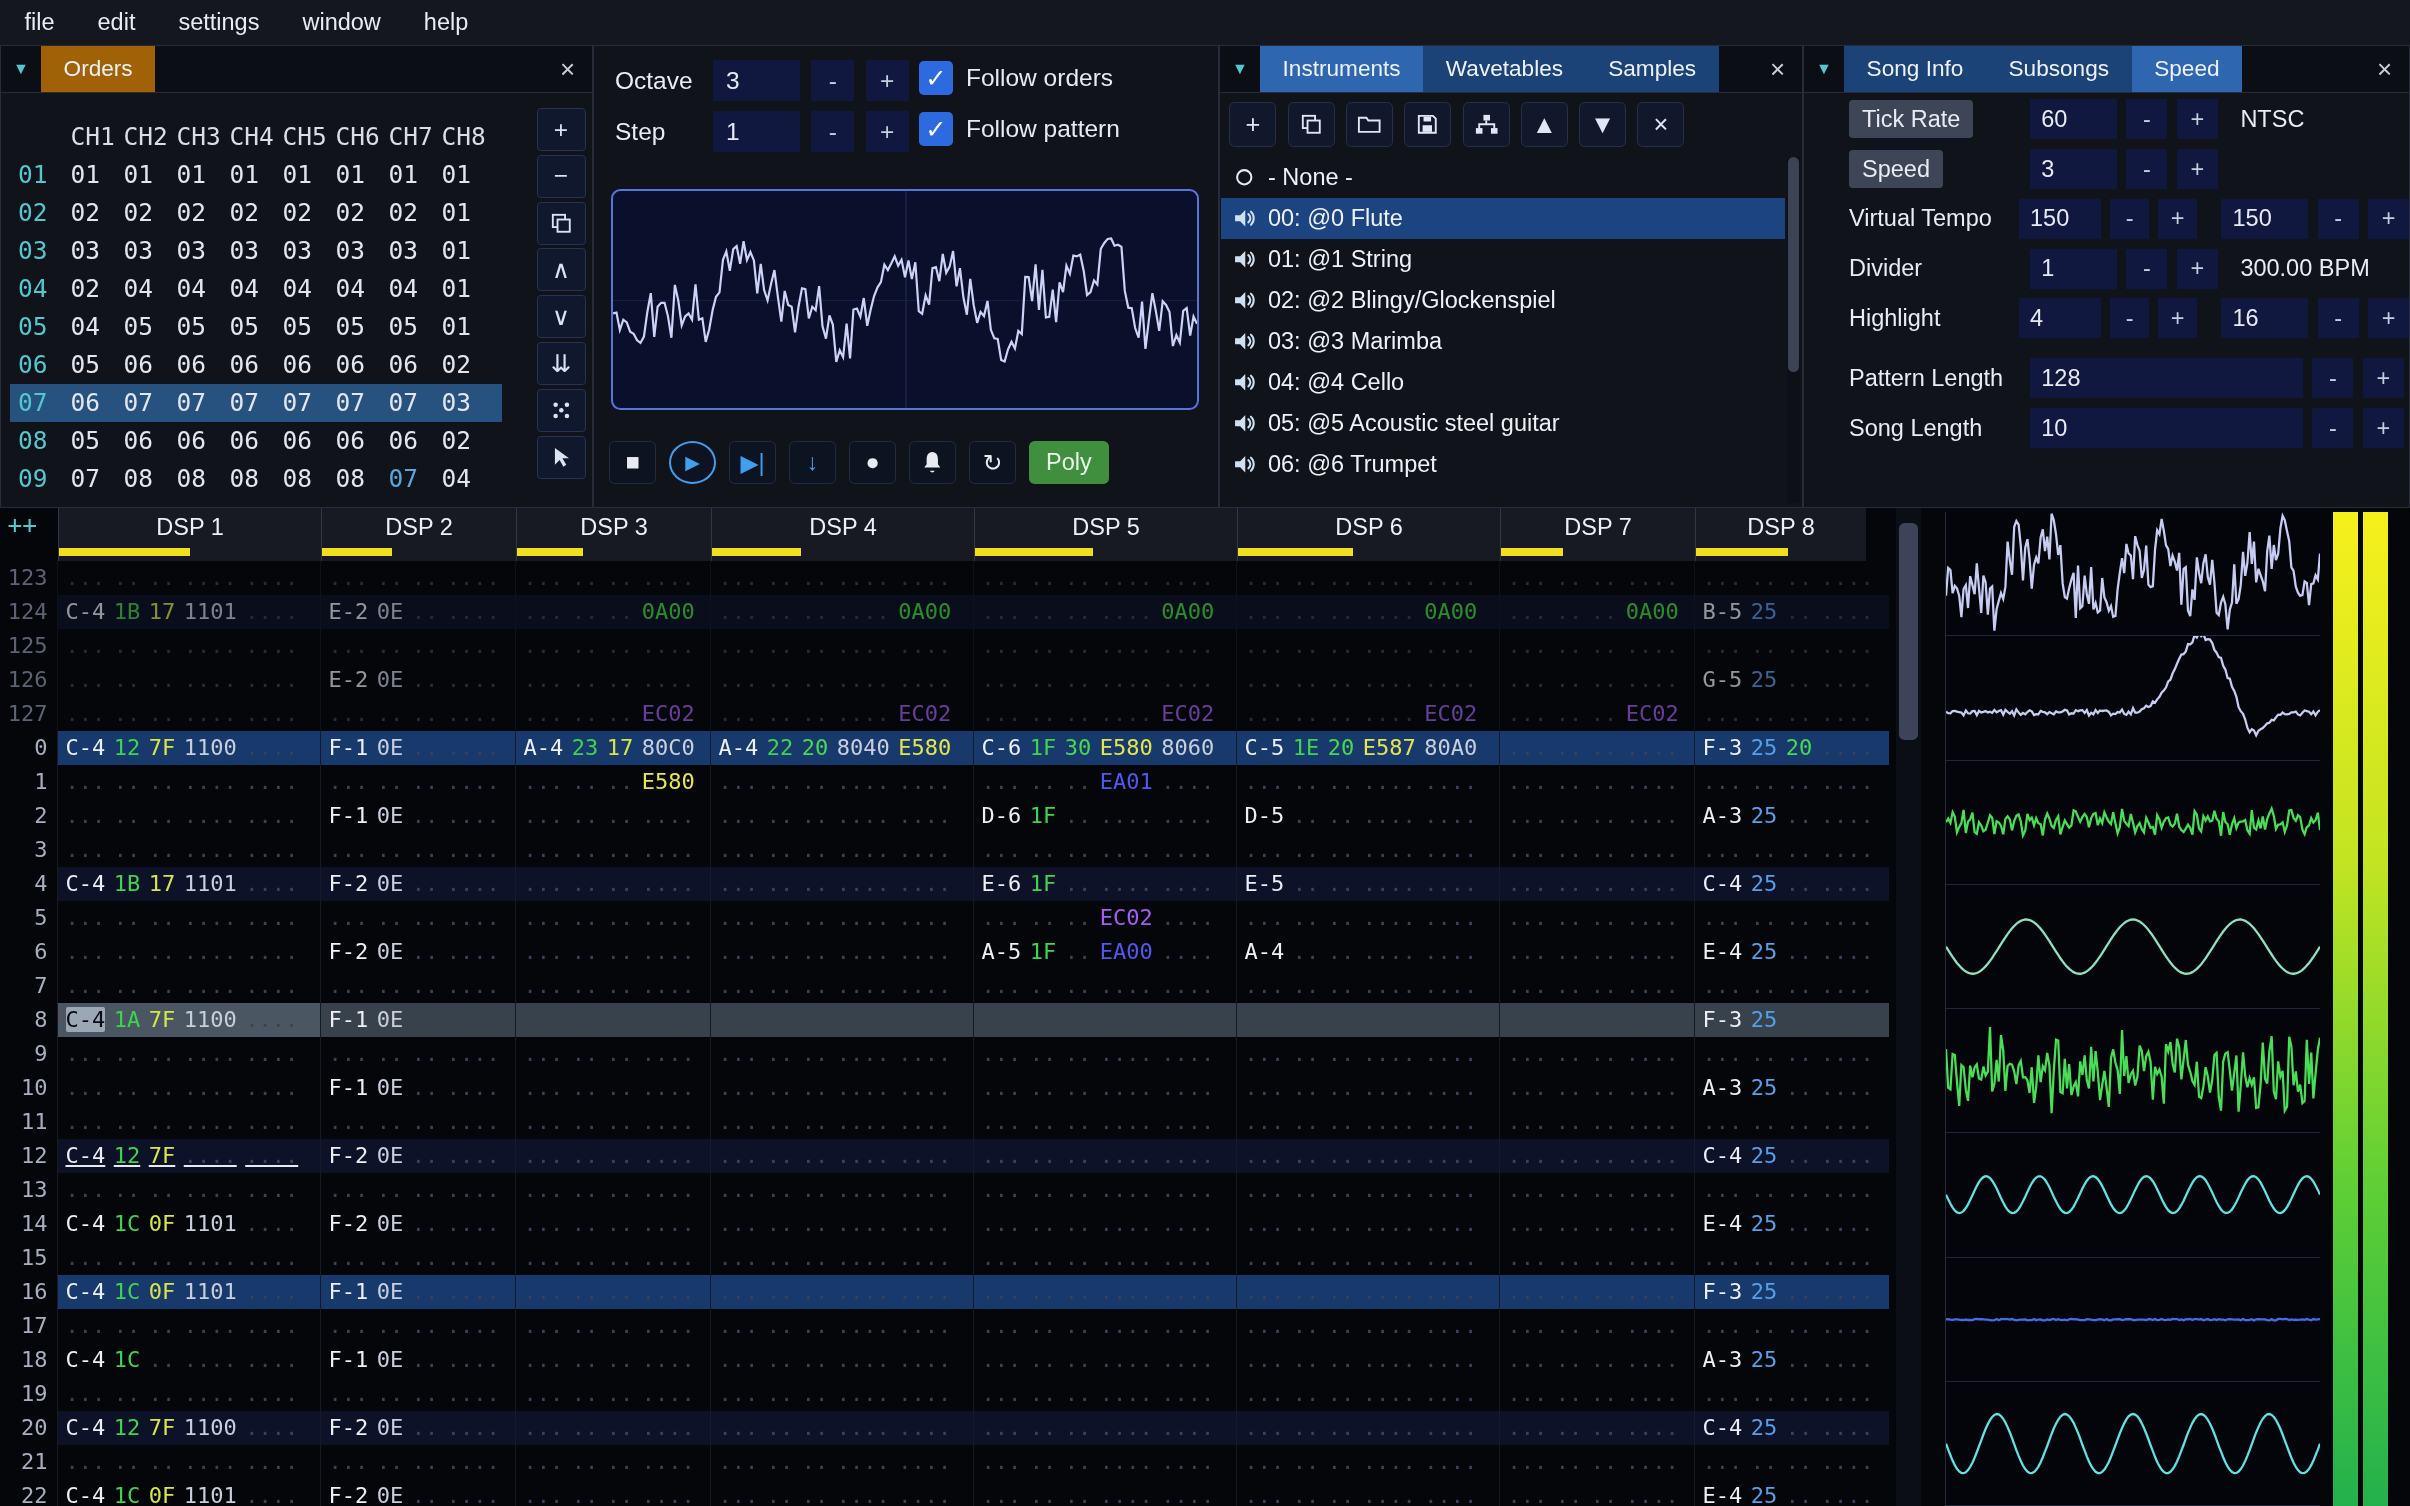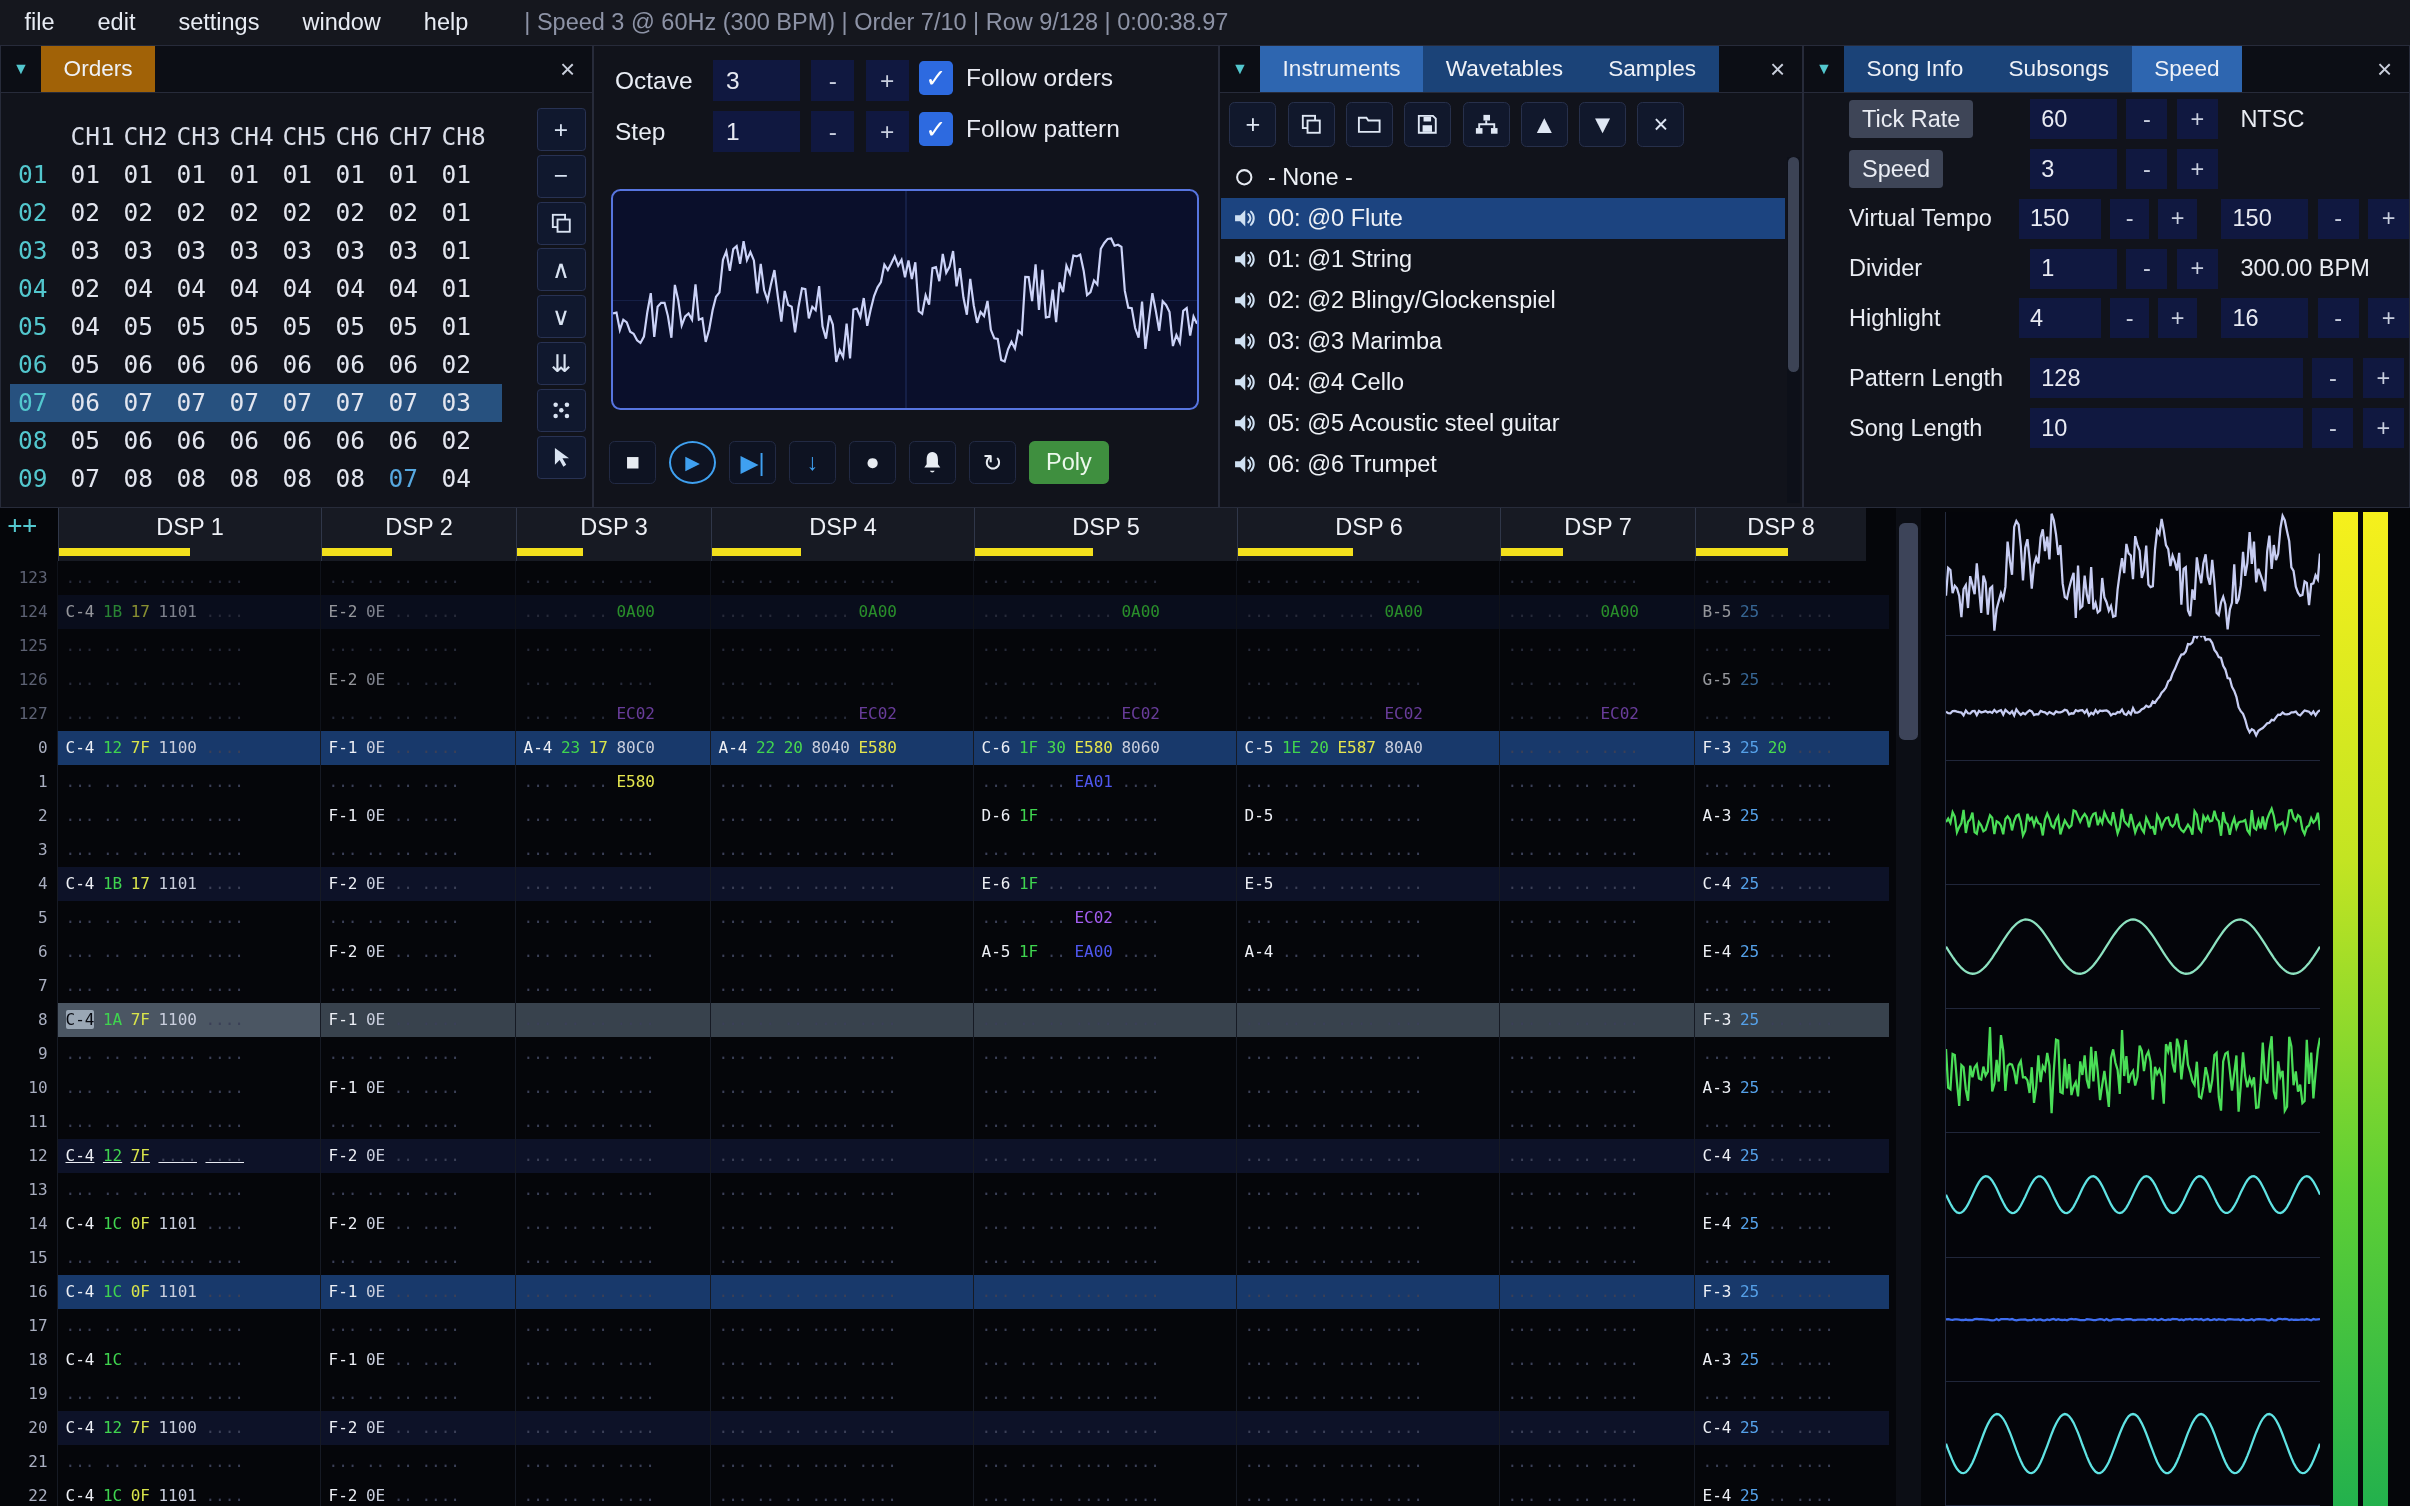--- a/index.html
+++ b/index.html
@@ -90,21 +90,21 @@
   .mt { margin-top:13px; }
 
   
   #pattern { position:absolute; top:508px; left:0; width:1889px; bottom:0; background:#05060a; }
   #phead { display:flex; height:53px; }
   #rowcol-head { width:58px; color:#53c7ce; font-family:"DejaVu Sans Mono",monospace; font-size:24.5px; padding:1.9px 0 0 7.5px; }
   .chhead { position:relative; background:#171a23; border-left:0.9px solid #303749; text-align:center; }
   .chname { font-size:23.5px; color:#eef0f6; line-height:38px; }
   .chbar { position:absolute; left:0; bottom:4.7px; height:8.5px; background:#f2df1c; }
   #prows { position:absolute; top:53px; left:0; right:0; bottom:0; overflow:hidden;
-    font-family:"DejaVu Sans Mono", monospace; font-size:16px; }
+    font-family:"DejaVu Sans Mono", monospace; font-size:22px; }
   .prow { display:flex; height:34px; line-height:34px; white-space:nowrap; }
   .rownum { width:58px; text-align:right; padding-right:9.4px; color:#a9aec0; }
   .cells { display:flex; }
   .pcell { border-left:0.9px solid #161a24; padding-left:7.5px; overflow:hidden; }
   .seg { margin-right:8.5px; } .seg:last-child { margin-right:0; }
   .pr-prev .cells { opacity:.62; }
   .pr-prev .rownum { color:#5d6274; }
   .pr-t4 .cells { background:#0d1228; }
   .pr-t16 .cells { background:#18396b; }
   .pr-cur .cells { background:#38424d; }
@@ -133,21 +133,20 @@
 <body>
 
 <div id="menubar">
   <div id="menu-items" style="display:flex;gap:43px;">
       <span class="menu-item">file</span>
       <span class="menu-item">edit</span>
       <span class="menu-item">settings</span>
       <span class="menu-item">window</span>
       <span class="menu-item">help</span>
     </div>
-  <span id="menu-status">| Speed 3 @ 60Hz (300 BPM) | Order 7/10 | Row 9/128 | 0:00:38.97</span>
 </div>
 
 <div class="win" id="win-orders">
   <div class="titlebar">
     <span class="win-icon">▼</span>
     <span class="tab t-gray">Orders</span>
     <span class="close-x">×</span>
   </div>
   <div class="orders-body">
     <div id="orders-grid">

